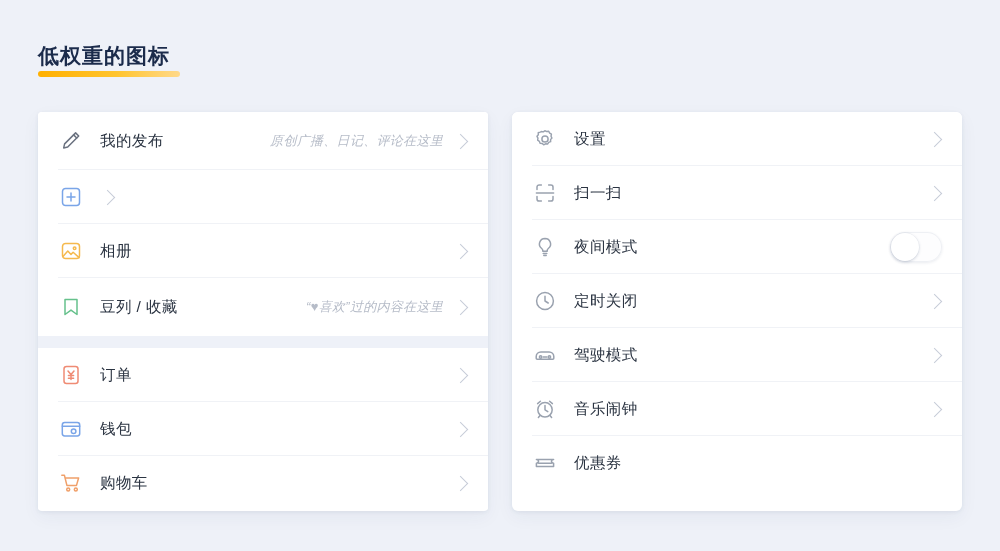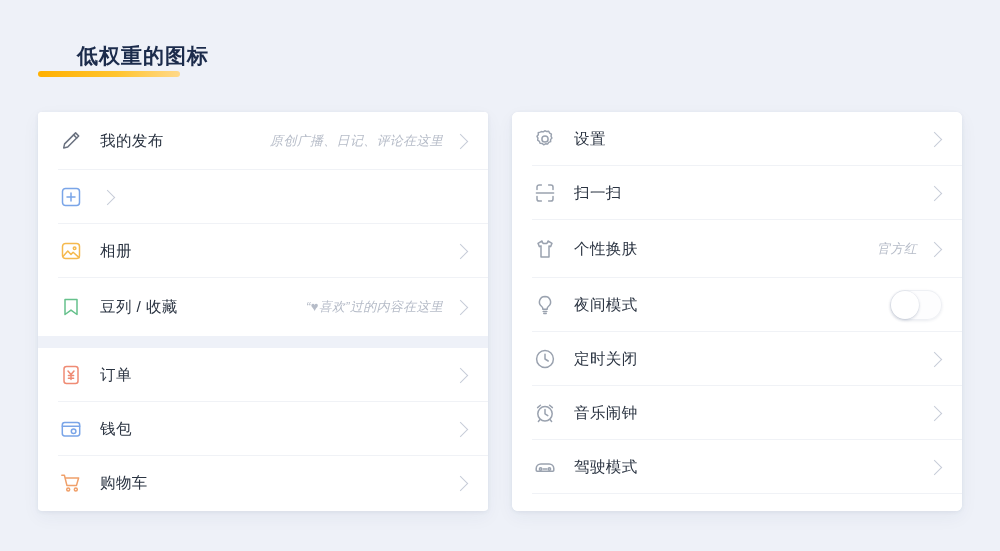--- a/index.html
+++ b/index.html
@@ -23,21 +23,20 @@
   }
   .page-title {
     font-size: 21px;
     font-weight: bold;
     color: #1b2b4b;
     letter-spacing: 1px;
     position: relative;
     display: inline-block;
     padding-bottom: 3px;
     line-height: 28px;
-    margin-left: 39px;
   }
   .title-underline {
     position: absolute;
     left: 0;
     bottom: -4px;
     width: 142px;
     height: 6px;
     background: linear-gradient(90deg, #ffb000 0%, #ffc42e 55%, #ffd98a 100%);
     border-radius: 3px;
   }
@@ -244,30 +243,20 @@
       <div class="row">
         <span class="row-icon">
           <svg width="24" height="24" viewBox="0 0 24 24">
             <path fill="none" stroke="#9aa2af" stroke-width="1.5" stroke-linecap="round" stroke-linejoin="round" d="M4 8.4V6.1A2.1 2.1 0 016.1 4h2.3M15.6 4h2.3A2.1 2.1 0 0120 6.1v2.3M20 15.6v2.3a2.1 2.1 0 01-2.1 2.1h-2.3M8.4 20H6.1A2.1 2.1 0 014 17.9v-2.3"></path>
             <path fill="none" stroke="#9aa2af" stroke-width="1.5" stroke-linecap="round" stroke-linejoin="round" d="M3.4 12h17.2"></path>
           </svg>
         </span>
         <span class="row-label">扫一扫</span>
         <span class="chev"></span>
       </div>
-      <div class="row tall">
-        <span class="row-icon">
-          <svg width="24" height="24" viewBox="0 0 24 24">
-            <path fill="none" stroke="#9aa2af" stroke-width="1.5" stroke-linecap="round" stroke-linejoin="round" d="M9 4L5 6.3l1.4 3.3 1.6-.7V20h8V8.9l1.6.7L19 6.3 15 4c0 1.6-1.3 2.6-3 2.6S9 5.6 9 4z"></path>
-          </svg>
-        </span>
-        <span class="row-label">个性换肤</span>
-        <span class="row-value">官方红</span>
-        <span class="chev"></span>
-      </div>
       <div class="row">
         <span class="row-icon">
           <svg width="24" height="24" viewBox="0 0 24 24">
             <path fill="none" stroke="#9aa2af" stroke-width="1.5" stroke-linecap="round" stroke-linejoin="round" d="M12 3.4a5.6 5.6 0 00-3.3 10.1c.7.5 1.1 1.3 1.1 2.1v.6h4.4v-.6c0-.8.4-1.6 1.1-2.1A5.6 5.6 0 0012 3.4z"></path>
             <path fill="none" stroke="#9aa2af" stroke-width="1.5" stroke-linecap="round" stroke-linejoin="round" d="M10.2 18.6h3.6M10.8 20.6h2.4"></path>
           </svg>
         </span>
         <span class="row-label">夜间模式</span>
         <div class="toggle">
           <div class="knob"></div>
@@ -279,43 +268,43 @@
             <circle fill="none" stroke="#9aa2af" stroke-width="1.5" stroke-linecap="round" stroke-linejoin="round" cx="12" cy="12" r="8.4"></circle>
             <path fill="none" stroke="#9aa2af" stroke-width="1.5" stroke-linecap="round" stroke-linejoin="round" d="M12 7.2V12l3.2 2"></path>
           </svg>
         </span>
         <span class="row-label">定时关闭</span>
         <span class="chev"></span>
       </div>
       <div class="row">
         <span class="row-icon">
           <svg width="24" height="24" viewBox="0 0 24 24">
-            <circle fill="none" stroke="#9aa2af" stroke-width="1.5" stroke-linecap="round" stroke-linejoin="round" cx="12" cy="12.8" r="7.2"></circle>
-            <path fill="none" stroke="#9aa2af" stroke-width="1.5" stroke-linecap="round" stroke-linejoin="round" d="M12 8.6v4.2l2.8 1.8"></path>
-            <path fill="none" stroke="#9aa2af" stroke-width="1.5" stroke-linecap="round" stroke-linejoin="round" d="M4.6 6.6l2.8-2.4M19.4 6.6l-2.8-2.4M7 18.6l-1.6 1.9M17 18.6l1.6 1.9"></path>
-          </svg>
-        </span>
-        <span class="row-label">音乐闹钟</span>
-        <span class="chev"></span>
-      </div>
-      <div class="row">
-        <span class="row-icon">
-          <svg width="24" height="24" viewBox="0 0 24 24">
             <path fill="none" stroke="#9aa2af" stroke-width="1.5" stroke-linecap="round" stroke-linejoin="round" d="M3.2 15.2v-1.6c0-2.6 2.1-4.7 4.7-4.7h8.2c2.6 0 4.7 2.1 4.7 4.7v1.6a1 1 0 01-1 1H4.2a1 1 0 01-1-1z"></path>
             <circle fill="none" stroke="#9aa2af" stroke-width="1.5" stroke-linecap="round" stroke-linejoin="round" cx="7.6" cy="14" r="1.2"></circle>
             <circle fill="none" stroke="#9aa2af" stroke-width="1.5" stroke-linecap="round" stroke-linejoin="round" cx="16.4" cy="14" r="1.2"></circle>
             <path fill="none" stroke="#9aa2af" stroke-width="1.5" stroke-linecap="round" stroke-linejoin="round" d="M10.2 14h3.6"></path>
           </svg>
         </span>
         <span class="row-label">驾驶模式</span>
         <span class="chev"></span>
       </div>
       <div class="row">
         <span class="row-icon">
           <svg width="24" height="24" viewBox="0 0 24 24">
+            <circle fill="none" stroke="#9aa2af" stroke-width="1.5" stroke-linecap="round" stroke-linejoin="round" cx="12" cy="12.8" r="7.2"></circle>
+            <path fill="none" stroke="#9aa2af" stroke-width="1.5" stroke-linecap="round" stroke-linejoin="round" d="M12 8.6v4.2l2.8 1.8"></path>
+            <path fill="none" stroke="#9aa2af" stroke-width="1.5" stroke-linecap="round" stroke-linejoin="round" d="M4.6 6.6l2.8-2.4M19.4 6.6l-2.8-2.4M7 18.6l-1.6 1.9M17 18.6l1.6 1.9"></path>
+          </svg>
+        </span>
+        <span class="row-label">音乐闹钟</span>
+        <span class="chev"></span>
+      </div>
+      <div class="row">
+        <span class="row-icon">
+          <svg width="24" height="24" viewBox="0 0 24 24">
             <path fill="none" stroke="#9aa2af" stroke-width="1.5" stroke-linecap="round" stroke-linejoin="round" d="M3.4 8.4h17.2c-1.2 0-2.1.8-2.1 1.9s.9 1.9 2.1 1.9v3.4H3.4v-3.4c1.2 0 2.1-.8 2.1-1.9s-.9-1.9-2.1-1.9z"></path>
             <path fill="none" stroke="#9aa2af" stroke-width="1.5" stroke-linecap="round" stroke-linejoin="round" d="M5.6 12.2h12.8"></path>
           </svg>
         </span>
         <span class="row-label">优惠券</span>
       </div>
     </div>
   </div>
 
 </body></html>

